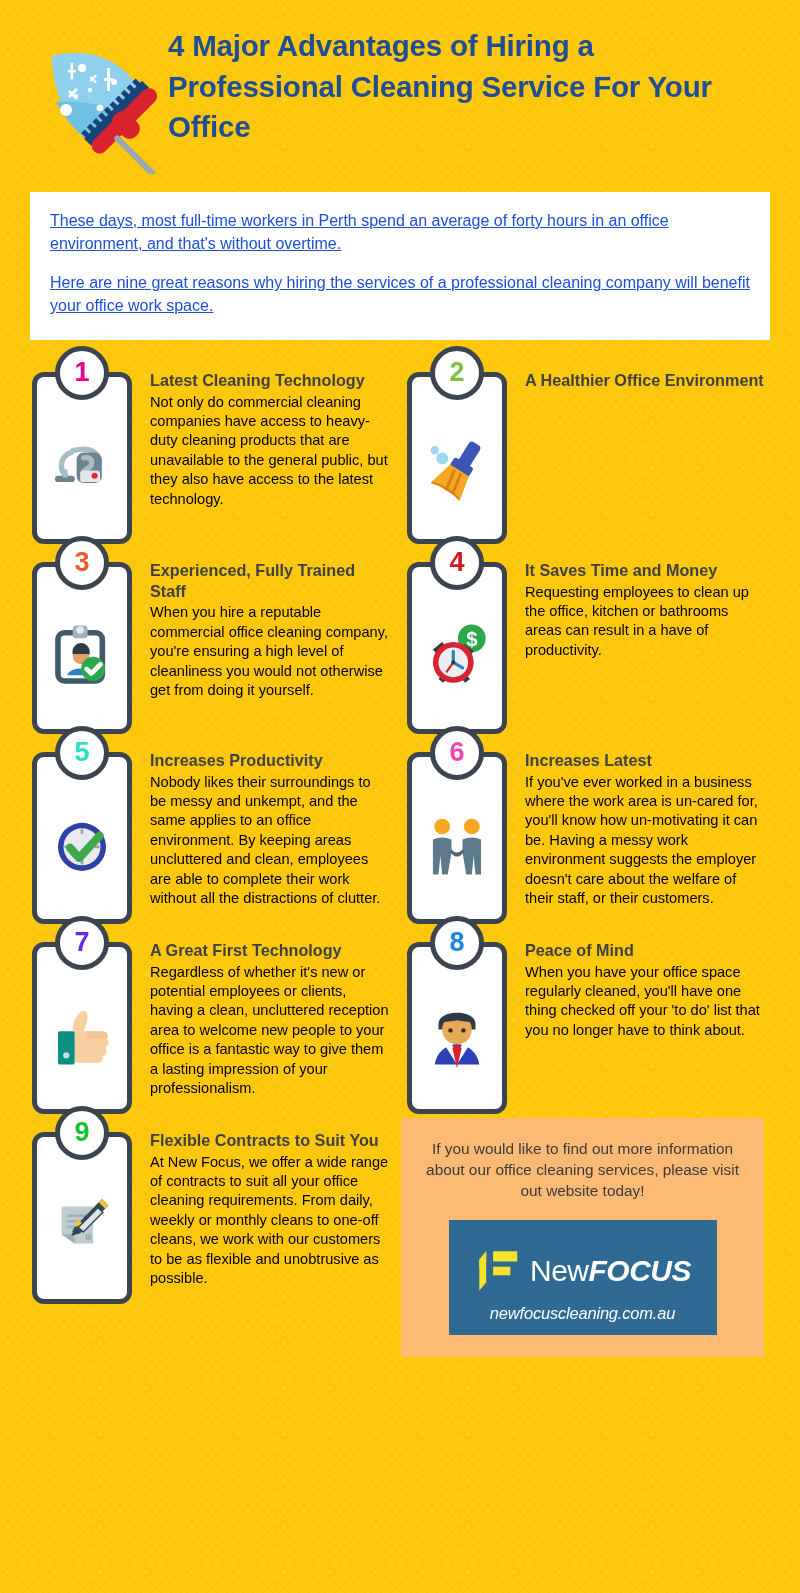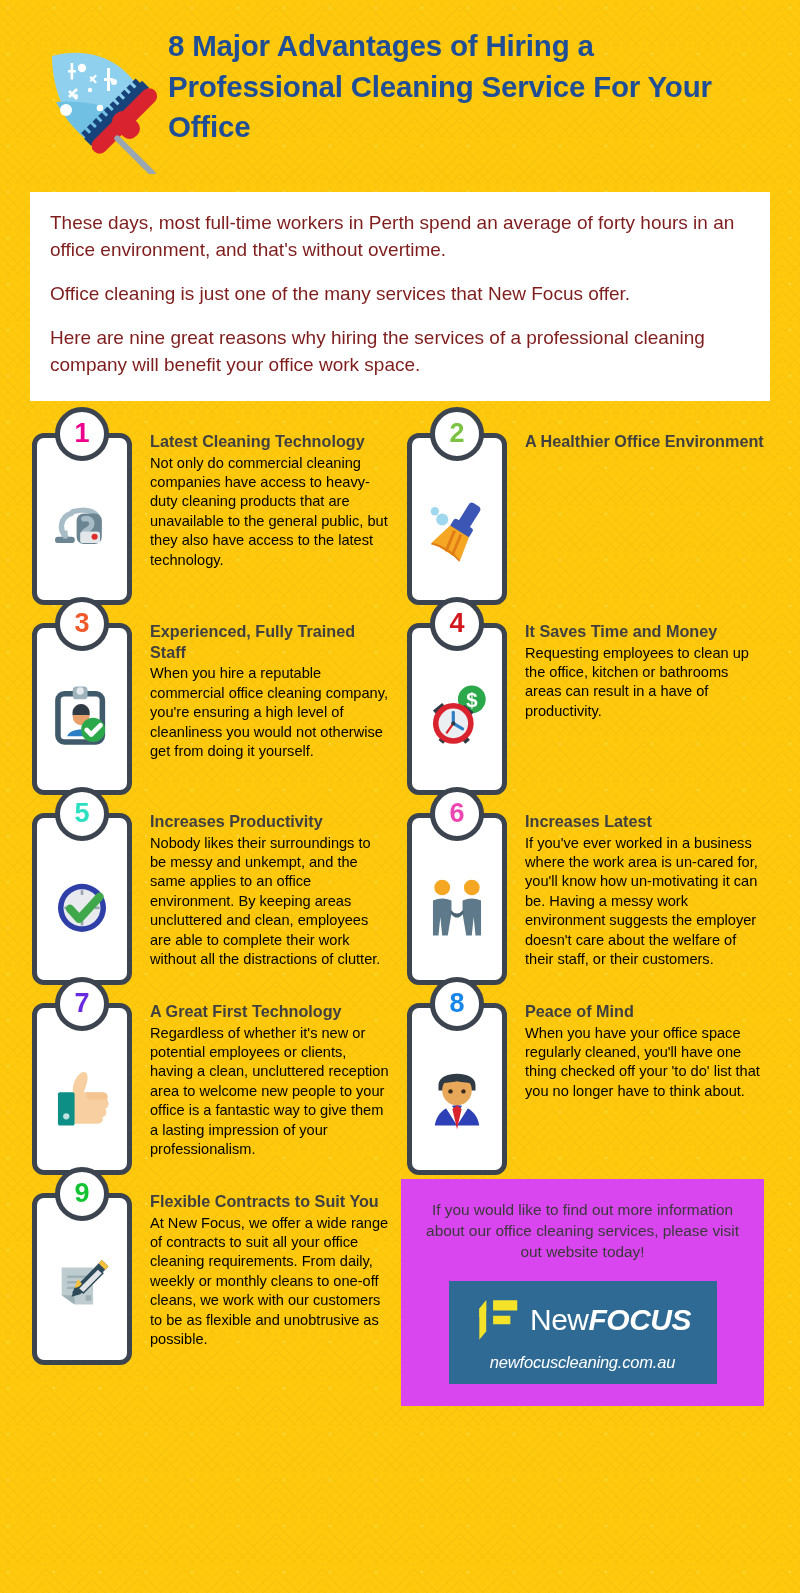--- a/index.html
+++ b/index.html
@@ -55,24 +55,25 @@
     padding-top: 8px;
   }
 
   
   .intro {
     background: #FFFFFF;
     margin: 6px 30px 0 30px;
     padding: 18px 20px 22px 20px;
   }
   .intro p {
-    color: #7f1d1d;
-    font-size: 19px;
+    color: #1d4ed8;
+    font-size: 16px;
     line-height: 1.42;
     margin-bottom: 17px;
+    text-decoration: underline;
   }
   .intro p:last-child { margin-bottom: 0; }
 
   
   .grid {
     display: grid;
     grid-template-columns: 375px 375px;
     column-gap: 0px;
     padding: 18px 20px 0 20px;
   }
@@ -121,21 +122,21 @@
   }
   .item-body {
     color: #000000;
     font-size: 14.6px;
     line-height: 1.33;
   }
 
   
   .footer-cell { padding: 0 6px; }
   .cta {
-    background: #d946ef;
+    background: #fdba74;
     padding: 20px 18px 22px 18px;
     text-align: center;
   }
   .cta-text {
     color: #3A3A3A;
     font-size: 15.4px;
     line-height: 1.38;
     margin-bottom: 18px;
   }
   .logo-box {
@@ -143,20 +144,21 @@
     width: 268px;
     margin: 0 auto;
     padding: 14px 10px 12px 10px;
   }
   .logo-row {
     display: flex;
     align-items: center;
     justify-content: center;
     gap: 4px;
     margin-bottom: 8px;
+    margin-top: 12px;
   }
   .logo-word {
     color: #FFFFFF;
     font-size: 30px;
     letter-spacing: -0.5px;
     font-family: "Liberation Sans", sans-serif;
   }
   .logo-word .lw-new { font-weight: normal; }
   .logo-word .lw-focus { font-weight: bold; font-style: italic; }
   .logo-url {
@@ -204,26 +206,25 @@
               <rect x="106" y="78" width="5" height="7"></rect>
             <rect x="114" y="78" width="5" height="7"></rect>
               <rect x="122" y="78" width="5" height="7"></rect>
           </g>
           <rect x="46" y="92" width="86" height="16" rx="8" fill="#D9232E"></rect>
         </g>
         <rect x="86" y="86" width="20" height="30" rx="9" fill="#D9232E" transform="rotate(-45 96 101)"></rect>
         <rect x="102" y="104" width="6" height="56" rx="3" fill="#9AA7B0" transform="rotate(-45 105 132)"></rect>
       </svg>
     </div>
-    <div class="header-title">8 Major Advantages of Hiring a Professional Cleaning Service For Your Office</div>
+    <div class="header-title">4 Major Advantages of Hiring a Professional Cleaning Service For Your Office</div>
   </div>
 
   <div class="intro">
     <p>These days, most full-time workers in Perth spend an average of forty hours in an office environment, and that's without overtime.</p>
-    <p>Office cleaning is just one of the many services that New Focus offer.</p>
     <p>Here are nine great reasons why hiring the services of a professional cleaning company will benefit your office work space.</p>
   </div>
 
   <div class="grid">
 
     <div class="cell">
       <div class="card-col">
         <div class="clipboard">
           <div class="badge" style="color:#EC008C">
               <span>1</span>

